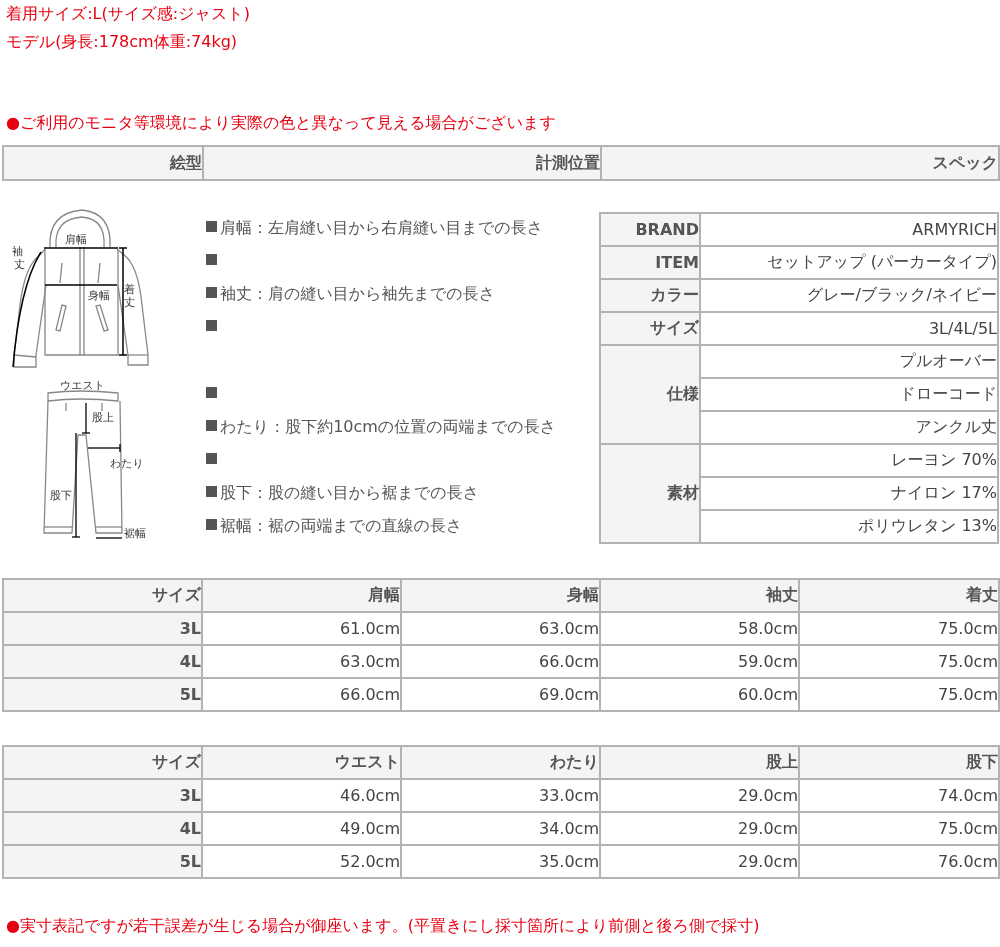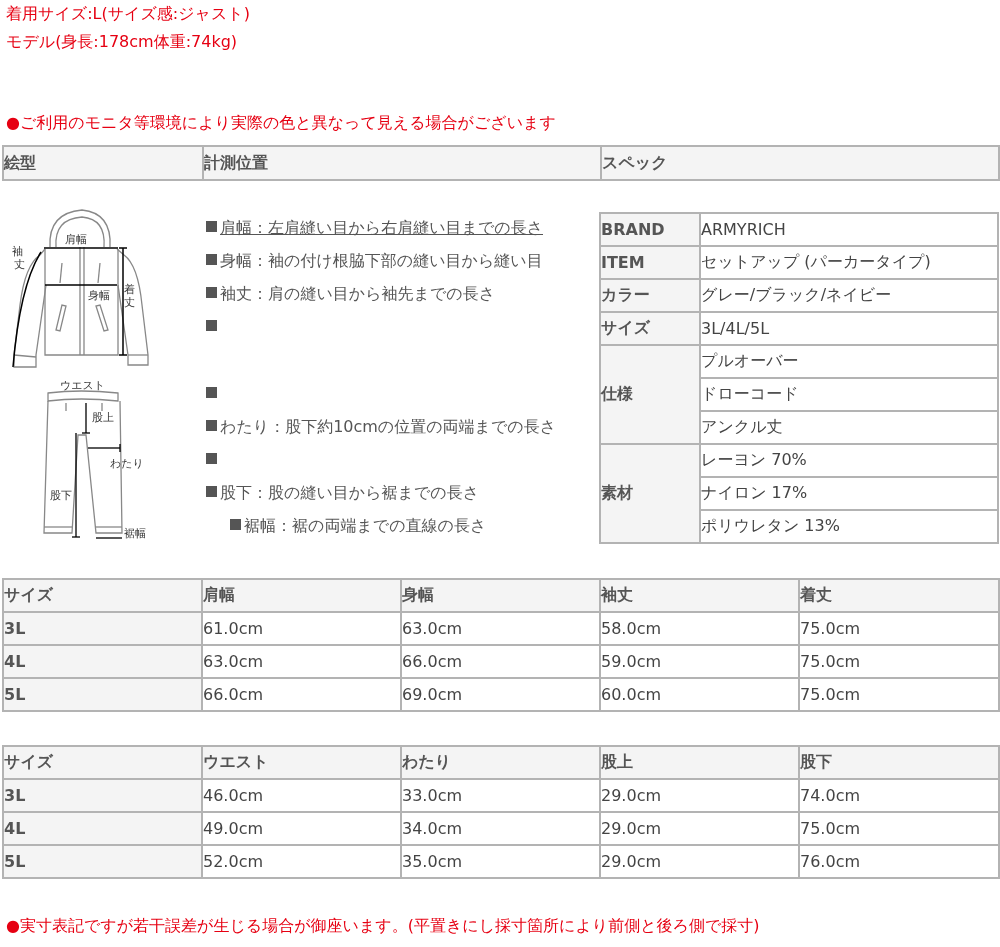--- a/index.html
+++ b/index.html
@@ -1,20 +1,20 @@
 <!DOCTYPE html>
 <html><head>
 <meta charset="utf-8">
 <style>
   html, body { margin:0; padding:0; background:#ffffff; }
   body { width:1000px; height:947px; position:relative; overflow:hidden;
          font-family:"DejaVu Sans", "Liberation Sans", sans-serif; color:#444; }
   .red { color:#e60012; position:absolute; left:6px; font-size:16px; white-space:nowrap;text-align:center; }
   table { border-collapse:collapse; position:absolute; table-layout:fixed; }
-  td, th { border:2px solid #b3b3b3; text-align:left; padding:0; font-size:16px; color:#444; }
+  td, th { border:2px solid #b3b3b3; text-align:right; padding:0; font-size:16px; color:#444; }
   th { background:#f4f4f4; font-weight:bold; color:#555; }
   .lbl { background:#f4f4f4; font-weight:bold; color:#555; }
   #head-tbl { left:2px; top:145px; width:996px; }
   #head-tbl th { height:32px; }
   #spec-tbl { left:599px; top:212px; width:398px; }
   #spec-tbl td { height:31px; }
   #tops-tbl { left:2px; top:578px; width:996px; }
   #tops-tbl td, #tops-tbl th { height:31px; }
   #pants-tbl { left:2px; top:745px; width:996px; }
   #pants-tbl td, #pants-tbl th { height:31px; }
@@ -94,29 +94,29 @@
     <line x1="42" y1="162" x2="50" y2="162"></line>
     <line x1="66" y1="163" x2="92" y2="163"></line>
   </g>
   <text x="30" y="14">ウエスト</text>
   <text x="62" y="46">股上</text>
   <text x="80" y="92">わたり</text>
   <text x="20" y="124">股下</text>
   <text x="94" y="162">裾幅</text>
 </svg>
 
-<div class="desc" style="top:218px;text-decoration:underline;"><span class="sq"></span><span>肩幅：左肩縫い目から右肩縫い目までの長さ</span></div>
-<div class="desc" style="top:251px;"><span class="sq"></span><span>身幅：袖の付け根脇下部の縫い目から縫い目</span></div>
+<div class="desc" style="top:218px;"><span class="sq"></span><span>肩幅：左肩縫い目から右肩縫い目までの長さ</span></div>
+<div class="desc" style="top:251px;"><span class="sq"></span></div>
 <div class="desc" style="top:284px;font-family:Liberation Serif, serif;"><span class="sq"></span><span>袖丈：肩の縫い目から袖先までの長さ</span></div>
 <div class="desc" style="top:317px;"><span class="sq"></span></div>
 <div class="desc" style="top:384px;"><span class="sq"></span></div>
 <div class="desc" style="top:417px;"><span class="sq"></span><span>わたり：股下約10cmの位置の両端までの長さ</span></div>
 <div class="desc" style="top:450px;"><span class="sq"></span></div>
 <div class="desc" style="top:483px;text-align:right;"><span class="sq"></span><span>股下：股の縫い目から裾までの長さ</span></div>
-<div class="desc" style="top:516px;margin-left:24px;"><span class="sq"></span><span>裾幅：裾の両端までの直線の長さ</span></div>
+<div class="desc" style="top:516px;"><span class="sq"></span><span>裾幅：裾の両端までの直線の長さ</span></div>
 
 <table id="spec-tbl">
   <colgroup>
       <col style="width:100px">
       <col style="width:298px">
     </colgroup>
   <tbody>
       <tr>
         <td class="lbl">BRAND</td>
         <td>ARMYRICH</td>

